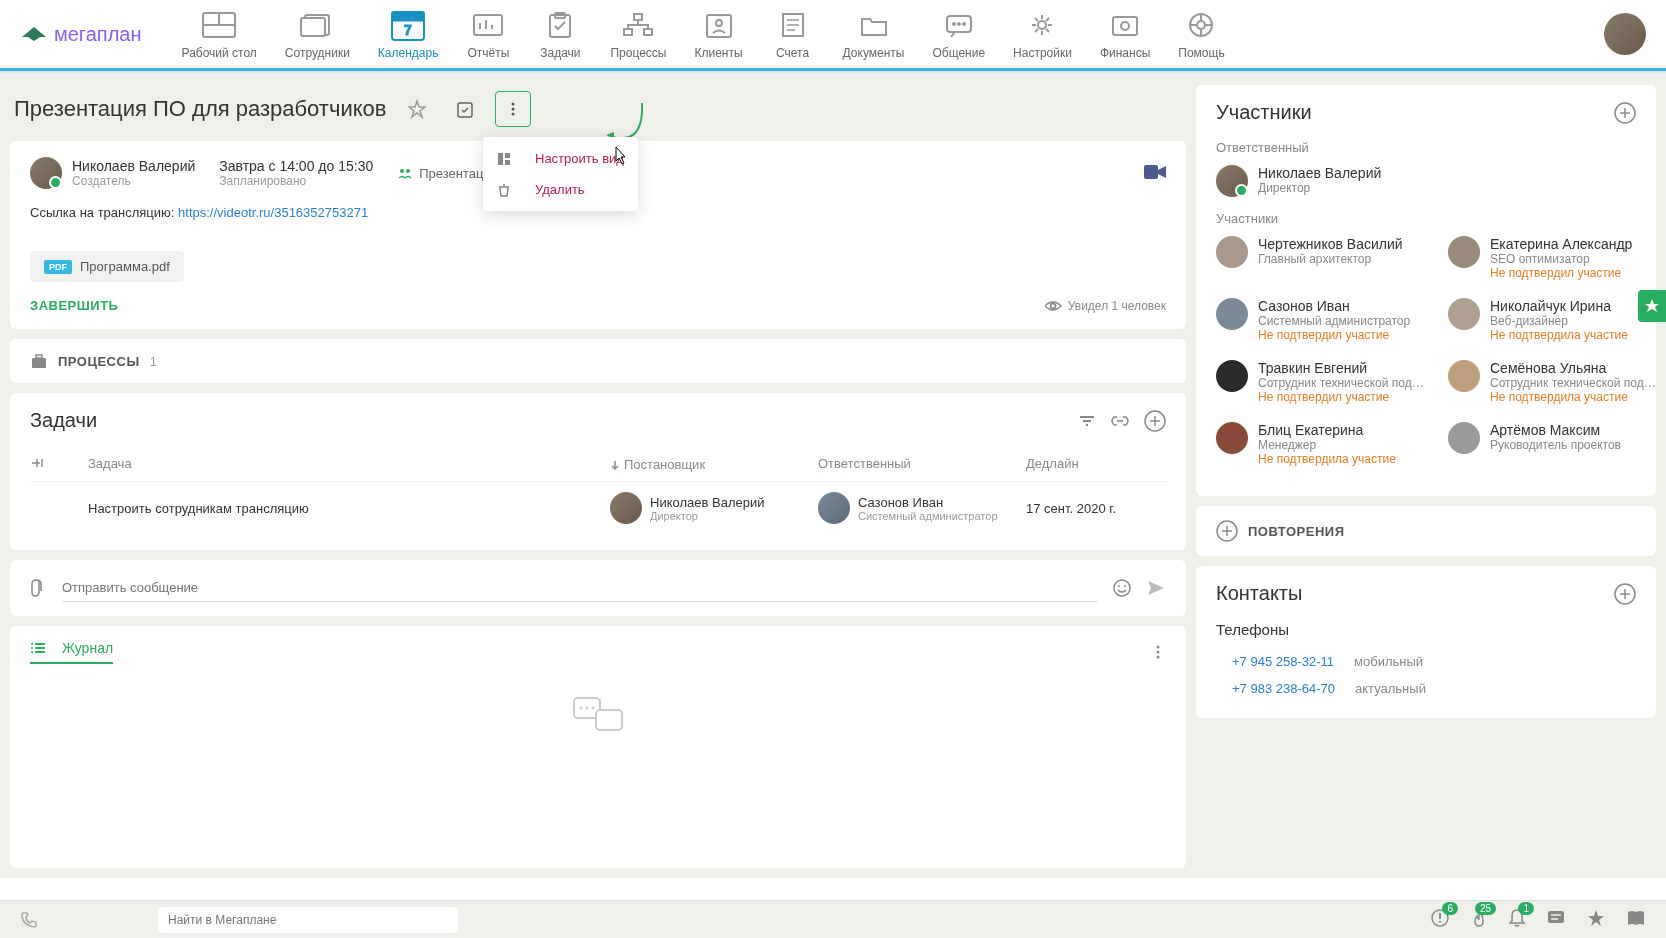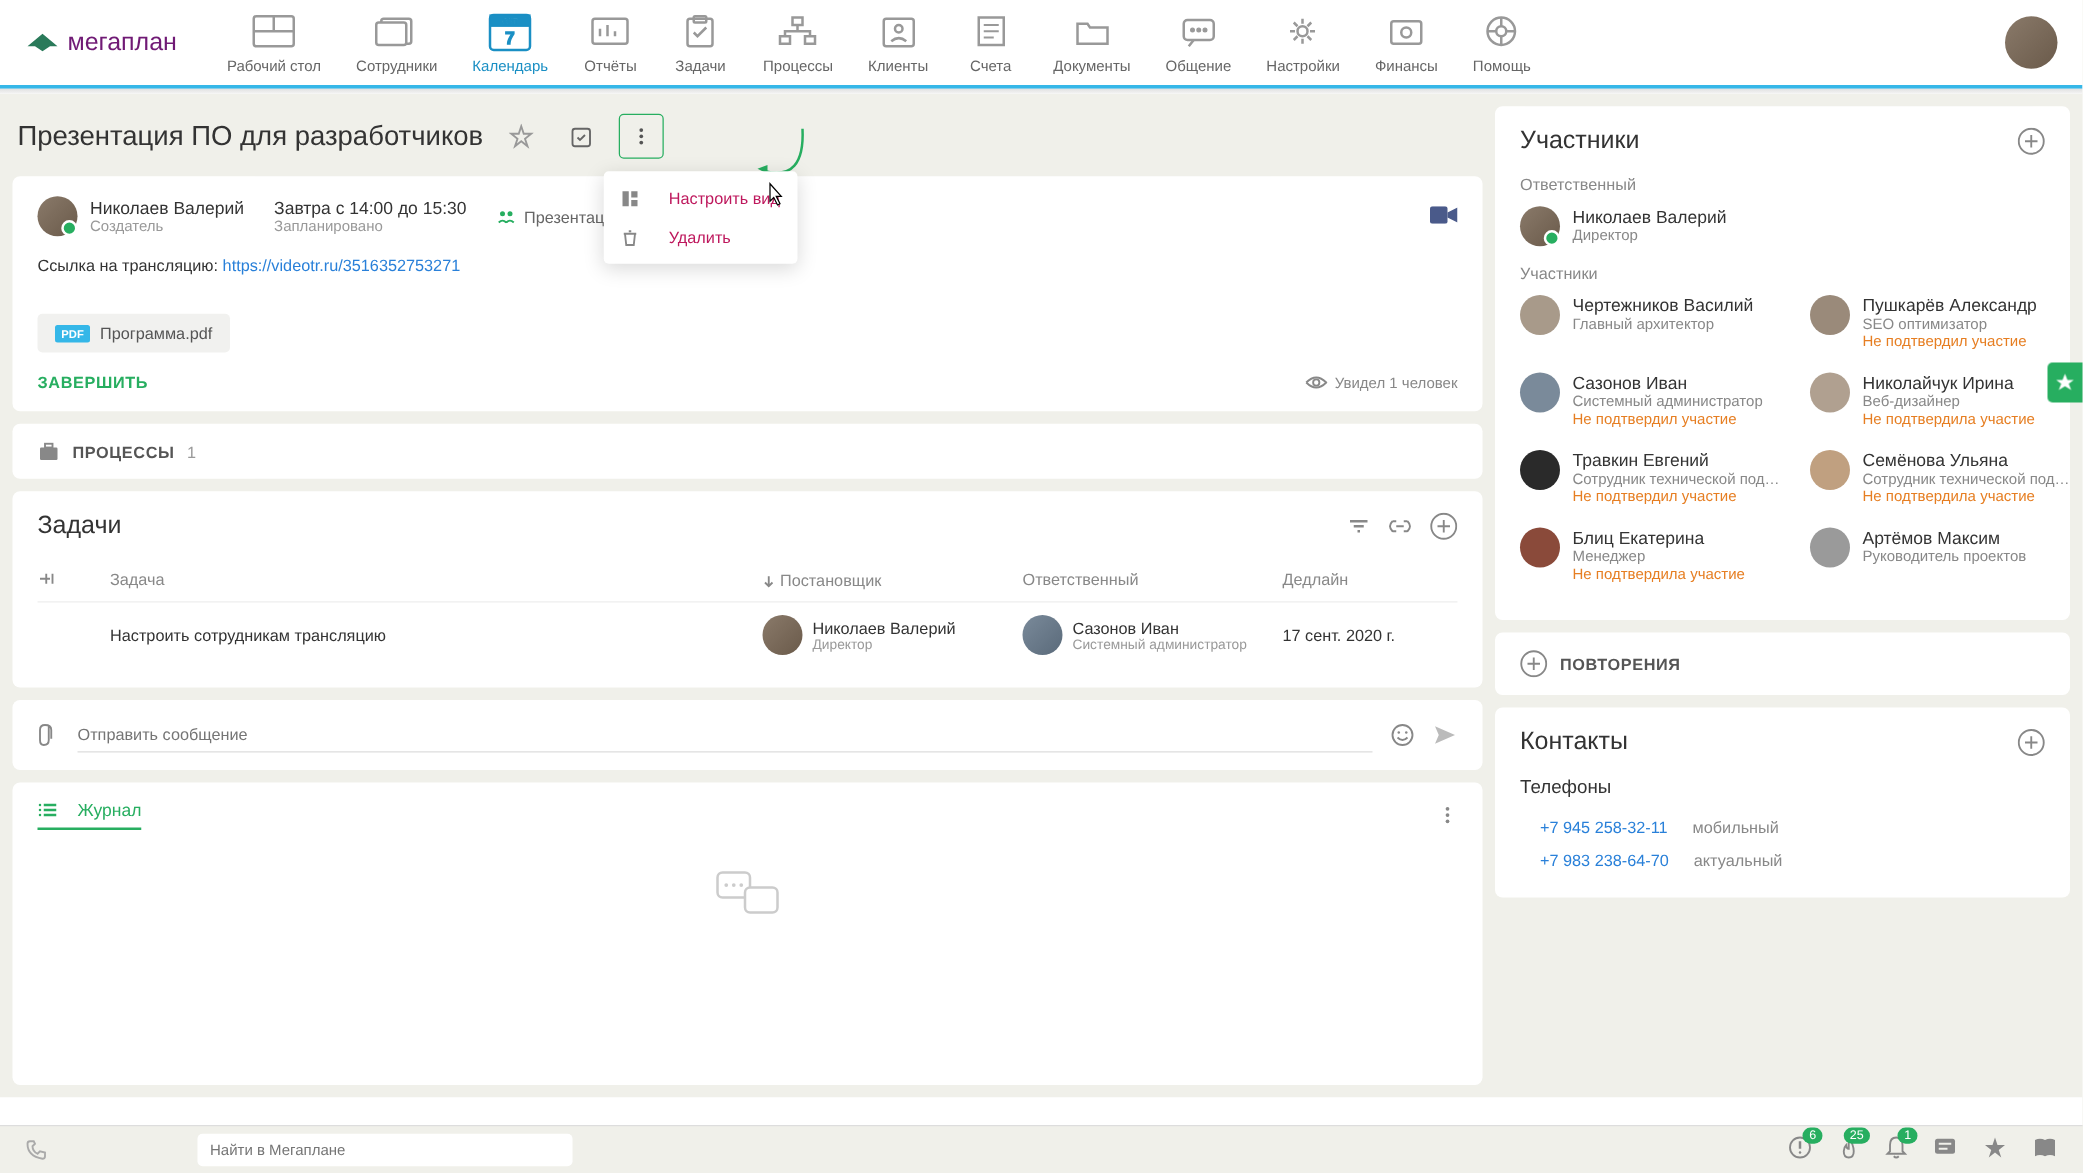--- a/index.html
+++ b/index.html
@@ -1,18 +1,18 @@
 <!DOCTYPE html>
 <html><head>
 <meta charset="utf-8">
 <style>
 * { box-sizing: border-box; margin: 0; padding: 0; }
 body { font-family: Arial, sans-serif; font-size: 13px; color: #333; background: #fff; }
 .top-nav { display: flex; align-items: center; padding: 8px 20px; border-bottom: 3px solid #35b7e8; background: #fff; }
-.logo { display: flex; align-items: center; font-size: 20px; font-weight: 500; color: #701a75; margin-right: 40px; }
+.logo { display: flex; align-items: center; font-size: 20px; font-weight: 500; color: #8b5cf6; margin-right: 40px; }
 .logo svg { margin-right: 6px; }
 .nav-items { display: flex; gap: 28px; flex: 1; }
 .nav-item { display: flex; flex-direction: column; align-items: center; gap: 4px; cursor: pointer; color: #666; font-size: 12px; }
 .nav-item.active { color: #1a8fc4; }
 .nav-icon { width: 44px; height: 34px; display: flex; align-items: center; justify-content: center; }
 .nav-icon svg { stroke: #999; fill: none; }
 .nav-item.active .nav-icon svg { stroke: #1a8fc4; fill: #1a8fc4; }
 .user-avatar { width: 42px; height: 42px; border-radius: 50%; background: #8a7a6a; margin-left: auto; }
 .gradient { height: 4px; background: linear-gradient(to bottom, #e0e0e0, #f5f5f5); }
 .content { display: flex; gap: 10px; padding: 10px; background: #f0f0ea; min-height: calc(100vh - 135px); }
@@ -474,21 +474,21 @@
             <div class="avatar-sm" style="background:#a89a8a"></div>
     <div class="info">
       <span class="name">Чертежников Василий</span>
       <span class="role truncate">Главный архитектор</span>
 
     </div>
           </div>
           <div class="participant">
             <div class="avatar-sm" style="background:#9a8a7a"></div>
     <div class="info">
-      <span class="name">Пушкарёв Александр</span>
+      <span class="name">Екатерина Александр</span>
       <span class="role truncate">SEO оптимизатор</span>
       <span class="warn">Не подтвердил участие</span>
     </div>
           </div>
           <div class="participant">
             <div class="avatar-sm" style="background:#7a8a9a"></div>
     <div class="info">
       <span class="name">Сазонов Иван</span>
       <span class="role truncate">Системный администратор</span>
       <span class="warn">Не подтвердил участие</span>

